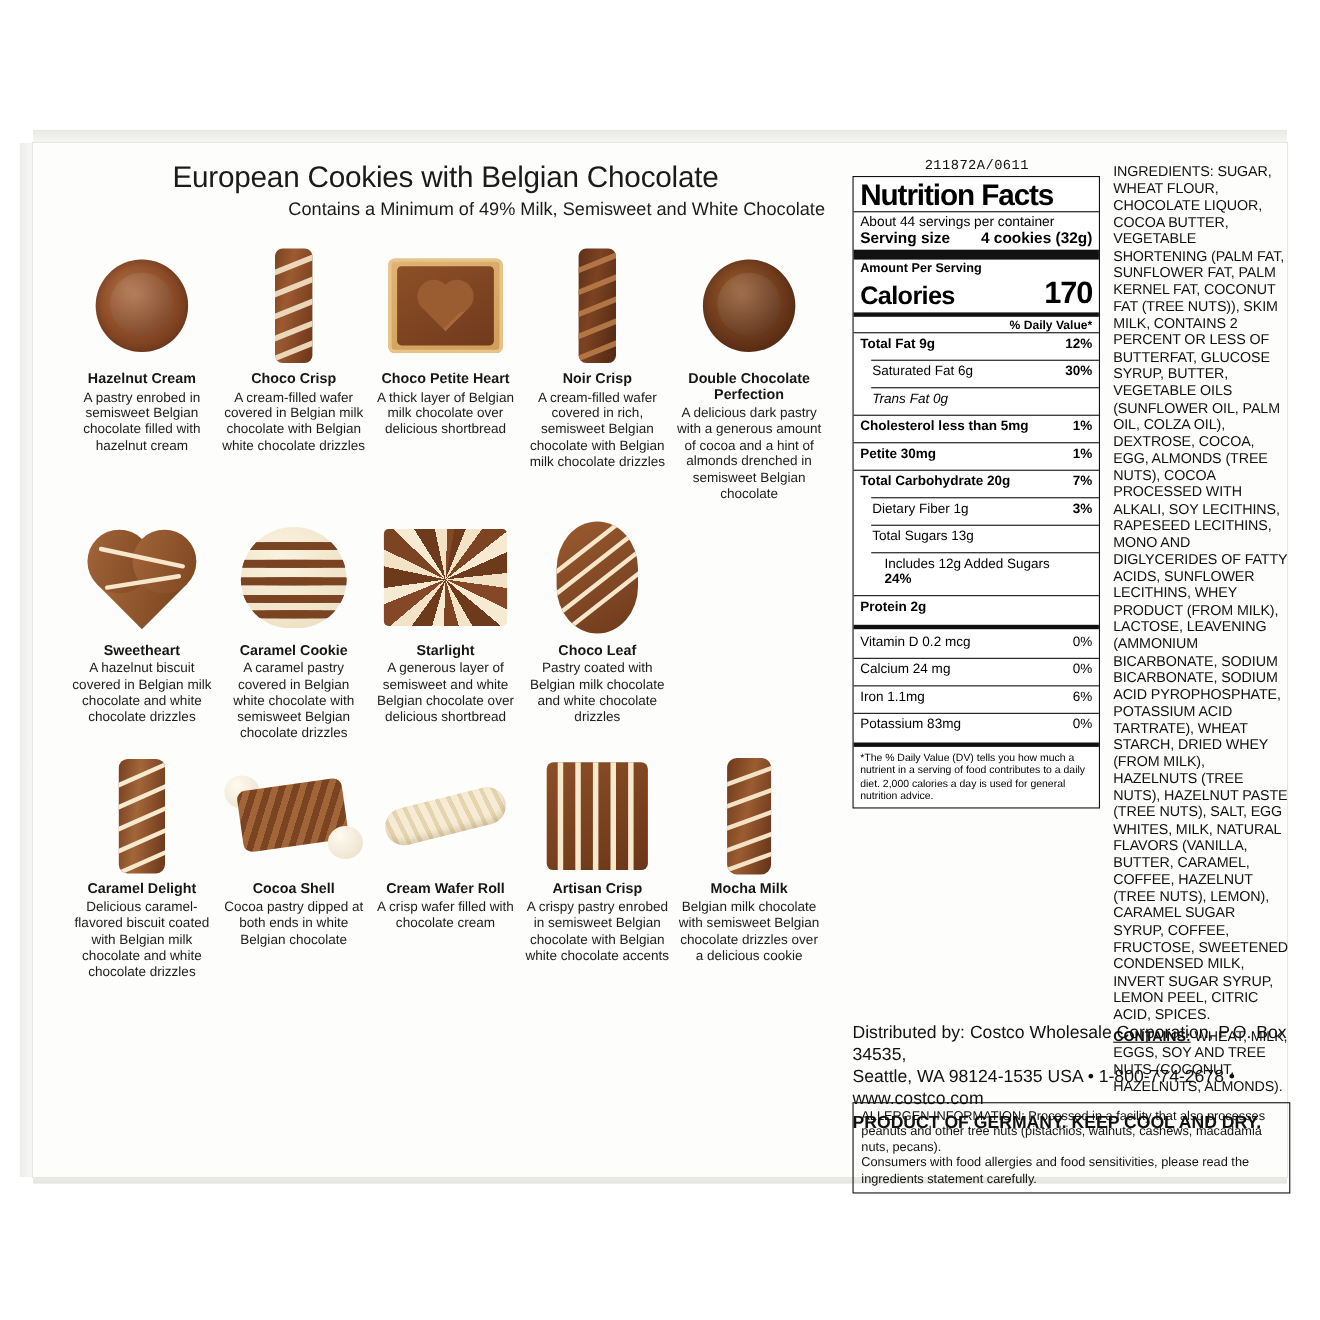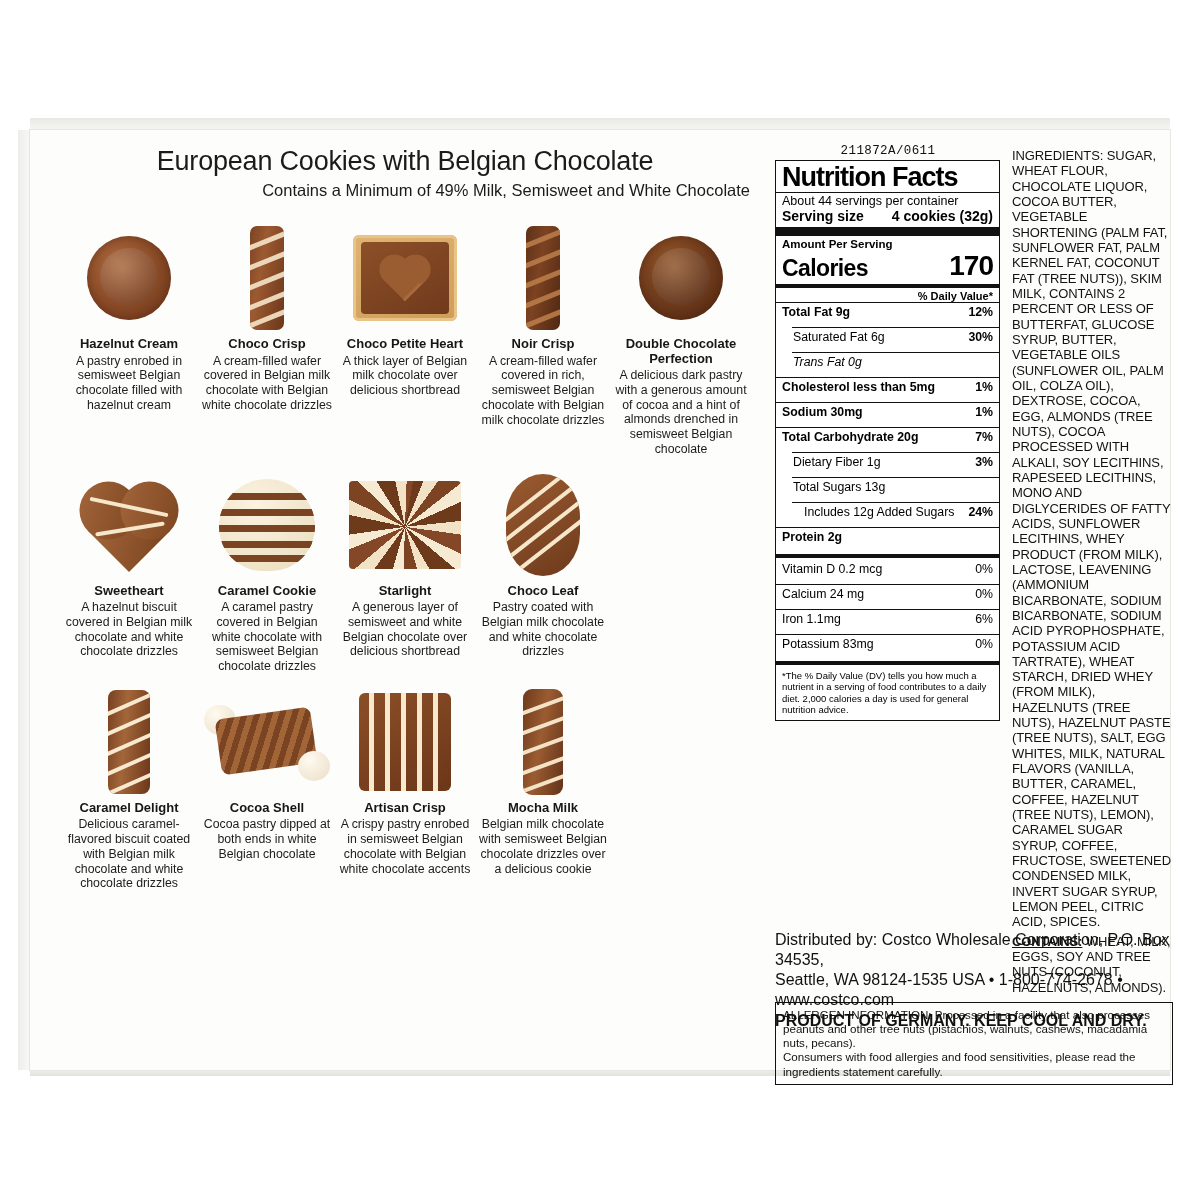--- a/index.html
+++ b/index.html
@@ -232,21 +232,21 @@
   .rule-med { border-top:4.5px solid #111; margin:2px -6px; }
   .rule-thin { border-top:1px solid #111; margin:0 -6px; }
   .rule-hair { border-top:1px solid #111; margin:0 -6px 0 10px; }
   .nf-aps { font-size:11.5px; font-weight:bold; margin-top:2px; }
   .nf-cal { display:flex; justify-content:space-between; align-items:flex-end; }
   .nf-cal .lab { font-size:23px; font-weight:bold; letter-spacing:-.6px; }
   .nf-cal .val { font-size:28px; font-weight:bold; letter-spacing:-1px; }
   .nf-dvhead { font-size:11px; font-weight:bold; text-align:right; }
   .nf-row { display:flex; justify-content:space-between; font-size:12.3px; padding:2px 0 8px 0; }
   .nf-row.ind1 { padding-left:11px; }
-  .nf-row.ind2 { padding-left:22px; }
+  .nf-row.ind2 { padding-left:22px;flex-direction:column; }
   .nf-row b { font-weight:bold; }
   .nf-row .it { font-style:italic; }
   .nf-foot { font-size:9.5px; line-height:1.22; padding-top:3px; }
 
   
   .ingredients {
     position:absolute; left:982px; top:18px; width:160px;
     font-size:13px; line-height:1.18; color:#121212;
     letter-spacing:-.1px;
   }
@@ -407,20 +407,27 @@
             <div class="c-cocoa-shell">
               <div class="tip l"></div>
               <div class="body"></div>
               <div class="tip r"></div>
             </div>
           </div>
           <div class="cookie-name">Cocoa Shell</div>
           <div class="cookie-desc">Cocoa pastry dipped at both ends in white Belgian chocolate</div>
         </div>
 
+        <div class="cell">
+          <div class="art">
+            <div class="c-wafer-roll"></div>
+          </div>
+          <div class="cookie-name">Cream Wafer Roll</div>
+          <div class="cookie-desc">A crisp wafer filled with chocolate cream</div>
+        </div>
 
         <div class="cell">
           <div class="art">
             <div class="c-artisan">
               <span style="left:10px"></span>
                 <span style="left:26px"></span>
                 <span style="left:42px"></span>
               <span style="left:58px"></span>
                 <span style="left:74px"></span>
             </div>
@@ -481,21 +488,21 @@
         <span class="it">Trans Fat 0g</span>
         <b></b>
       </div>
     <div class="rule-thin"></div>
     <div class="nf-row">
         <b>Cholesterol less than 5mg</b>
         <b>1%</b>
       </div>
     <div class="rule-thin"></div>
     <div class="nf-row">
-        <b>Sodium 30mg</b>
+        <b>Petite 30mg</b>
         <b>1%</b>
       </div>
     <div class="rule-thin"></div>
     <div class="nf-row">
         <b>Total Carbohydrate 20g</b>
         <b>7%</b>
       </div>
     <div class="rule-hair"></div>
     <div class="nf-row ind1">
         <span>Dietary Fiber 1g</span>

